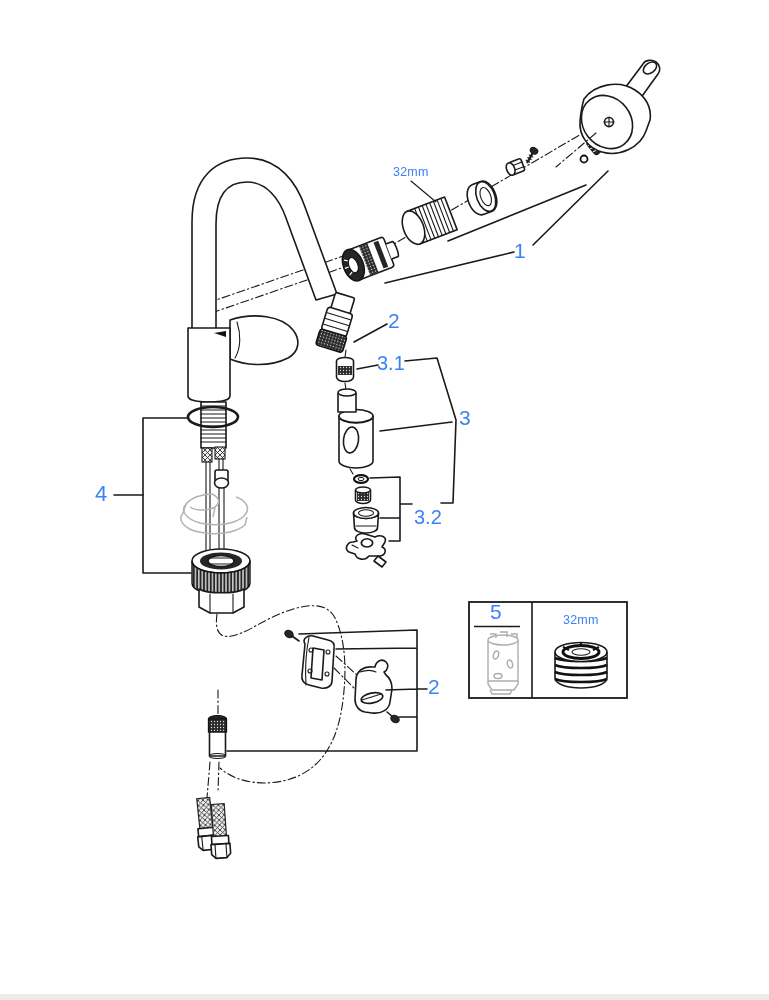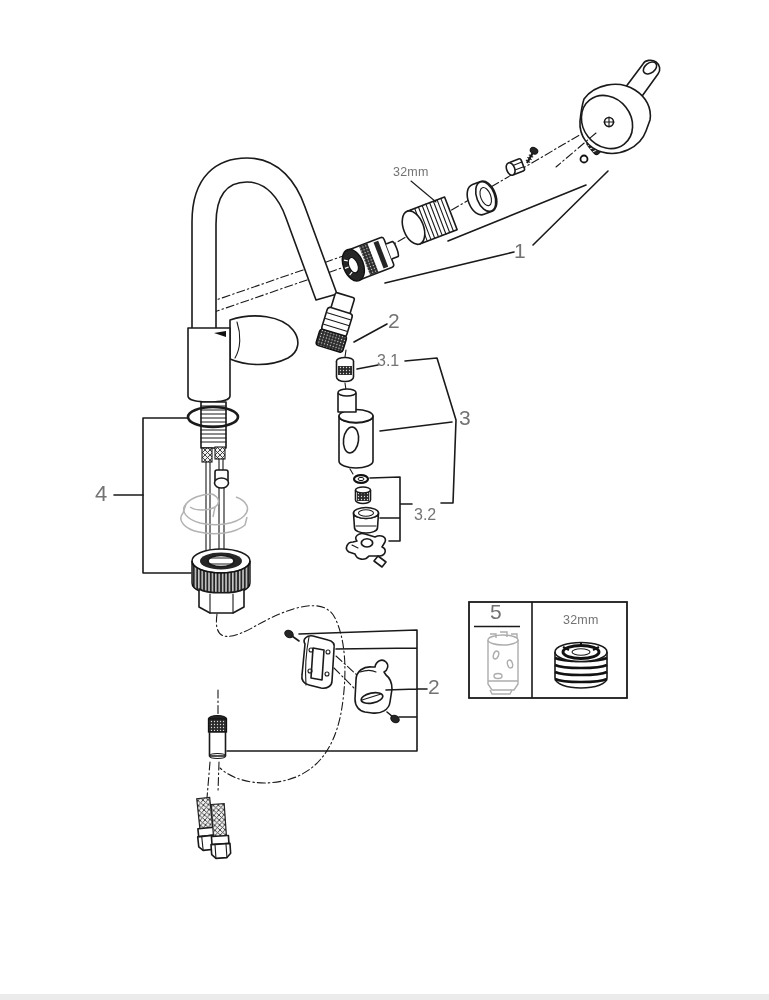--- a/index.html
+++ b/index.html
@@ -5,23 +5,23 @@
   html,body{margin:0;padding:0;background:#fff;}
   #stage{
     position:relative;width:769px;height:1000px;background:#ffffff;
     overflow:hidden;font-family:"Liberation Sans",sans-serif;color:#111;
   }
   #art{position:absolute;left:0;top:0;}
   .ln{fill:none;stroke:#1a1a1a;stroke-width:1.6;stroke-linecap:round;stroke-linejoin:round;}
   .thin{stroke-width:1.1;}
   .fw{fill:#ffffff;stroke:#1a1a1a;stroke-width:1.6;stroke-linejoin:round;}
   .dash{stroke-dasharray:8 3 1.5 3;}
-  .callout{position:absolute;color:#737373;line-height:1;white-space:nowrap;}
+  .callout{position:absolute;color:#3b82f6;line-height:1;white-space:nowrap;}
   .big{font-size:21px;}
-  .mid{font-size:16px;}
+  .mid{font-size:20px;}
   .sm{font-size:12.5px;letter-spacing:.2px;}
   .footer-bar{position:absolute;left:0;top:994px;width:769px;height:6px;background:#ebebeb;}
 </style>
 </head>
 <body>
 
 <div id="stage">
 
 <svg id="art" width="769" height="1000" viewBox="0 0 769 1000">
   <defs>

